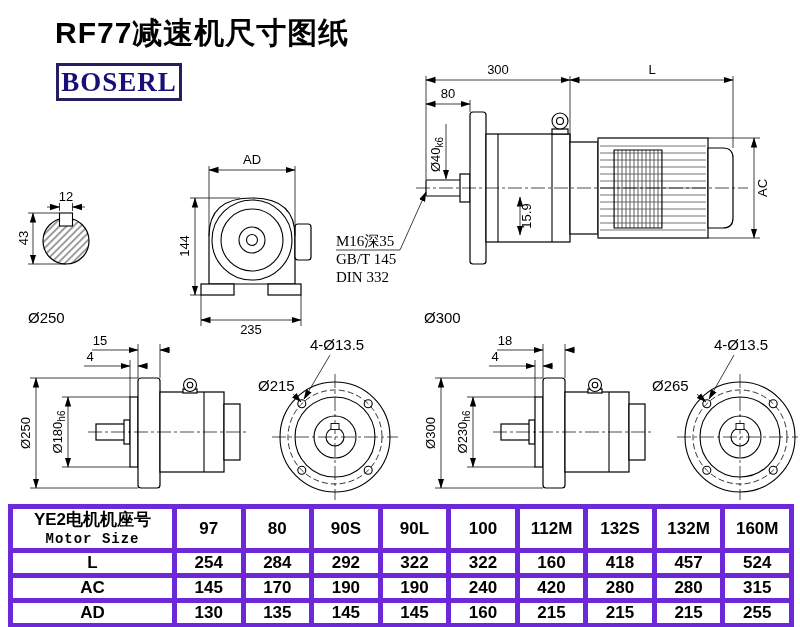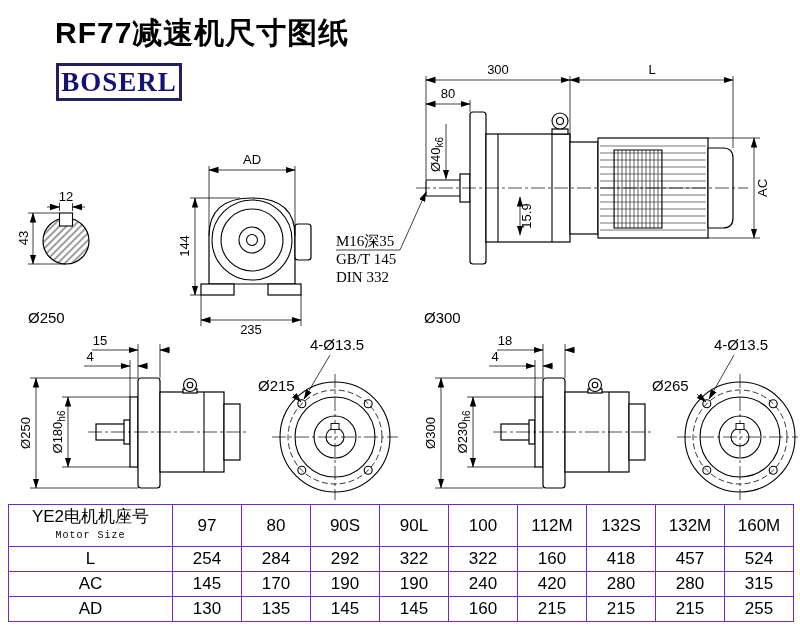--- a/index.html
+++ b/index.html
@@ -15,25 +15,25 @@
   .d15 { font-size:15px; }
   .note{ font-size:15px; font-family:"Liberation Serif",serif; }
   .sub { font-size:10px; }
   .ln   { stroke:#000; stroke-width:1.2; fill:#fff; }
   .lnn  { stroke:#000; stroke-width:1.1; fill:none; }
   .thin { stroke:#000; stroke-width:0.75; fill:none; }
   .cl   { stroke:#000; stroke-width:0.7; fill:none; stroke-dasharray:14 3 3 3; }
   .dsh  { stroke:#000; stroke-width:0.8; fill:none; stroke-dasharray:6 3; }
   .fin  { stroke:#000; stroke-width:0.55; fill:none; }
   table.dims { position:absolute; left:8px; top:504px; width:786px; border-collapse:collapse; table-layout:fixed; background:#fff; }
-  table.dims th, table.dims td { border:1px solid #6d28d9; text-align:center; vertical-align:middle;
-       font-weight:normal; font-size:17px; color:#000; padding:0; height:25px; }
+  table.dims th, table.dims td { border:5px solid #6d28d9; text-align:center; vertical-align:middle;
+       font-weight:bold; font-size:17px; color:#000; padding:0; height:25px; }
   table.dims tr.head th { height:42px; }
   .hcn { font-size:17px; line-height:21px; }
-  .hen { font-family:"Liberation Mono",monospace; font-size:10px; letter-spacing:1px; line-height:18px; }
+  .hen { font-family:"Liberation Mono",monospace; font-size:14px; letter-spacing:1px; line-height:18px; }
 </style>
 </head>
 <body>
 
 <div id="stage">
 
   <div class="title">RF77减速机尺寸图纸</div>
   <div class="brand">BOSERL</div>
 
   <svg width="800" height="503" viewBox="0 0 800 503">

